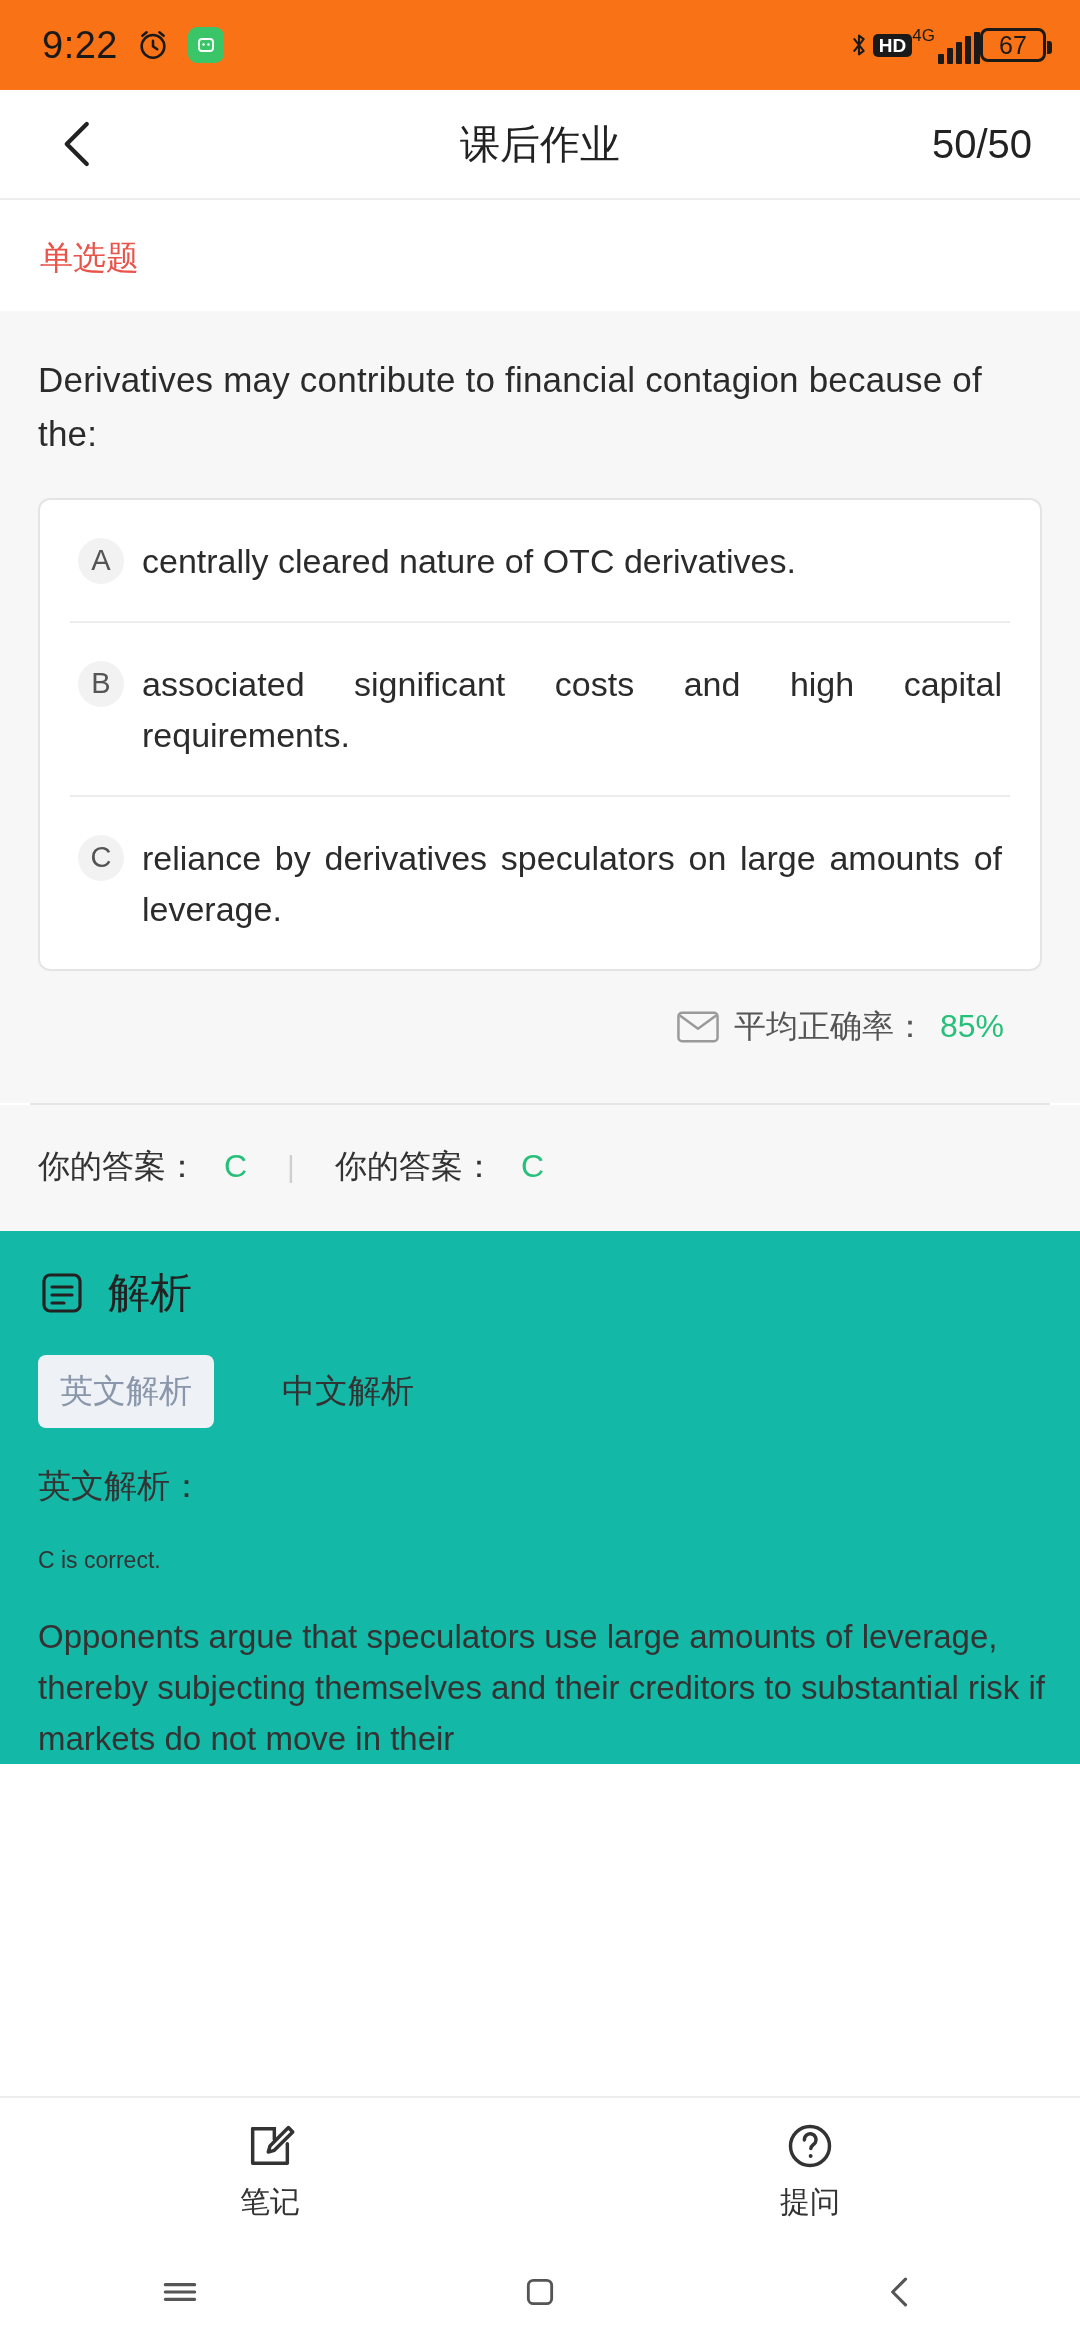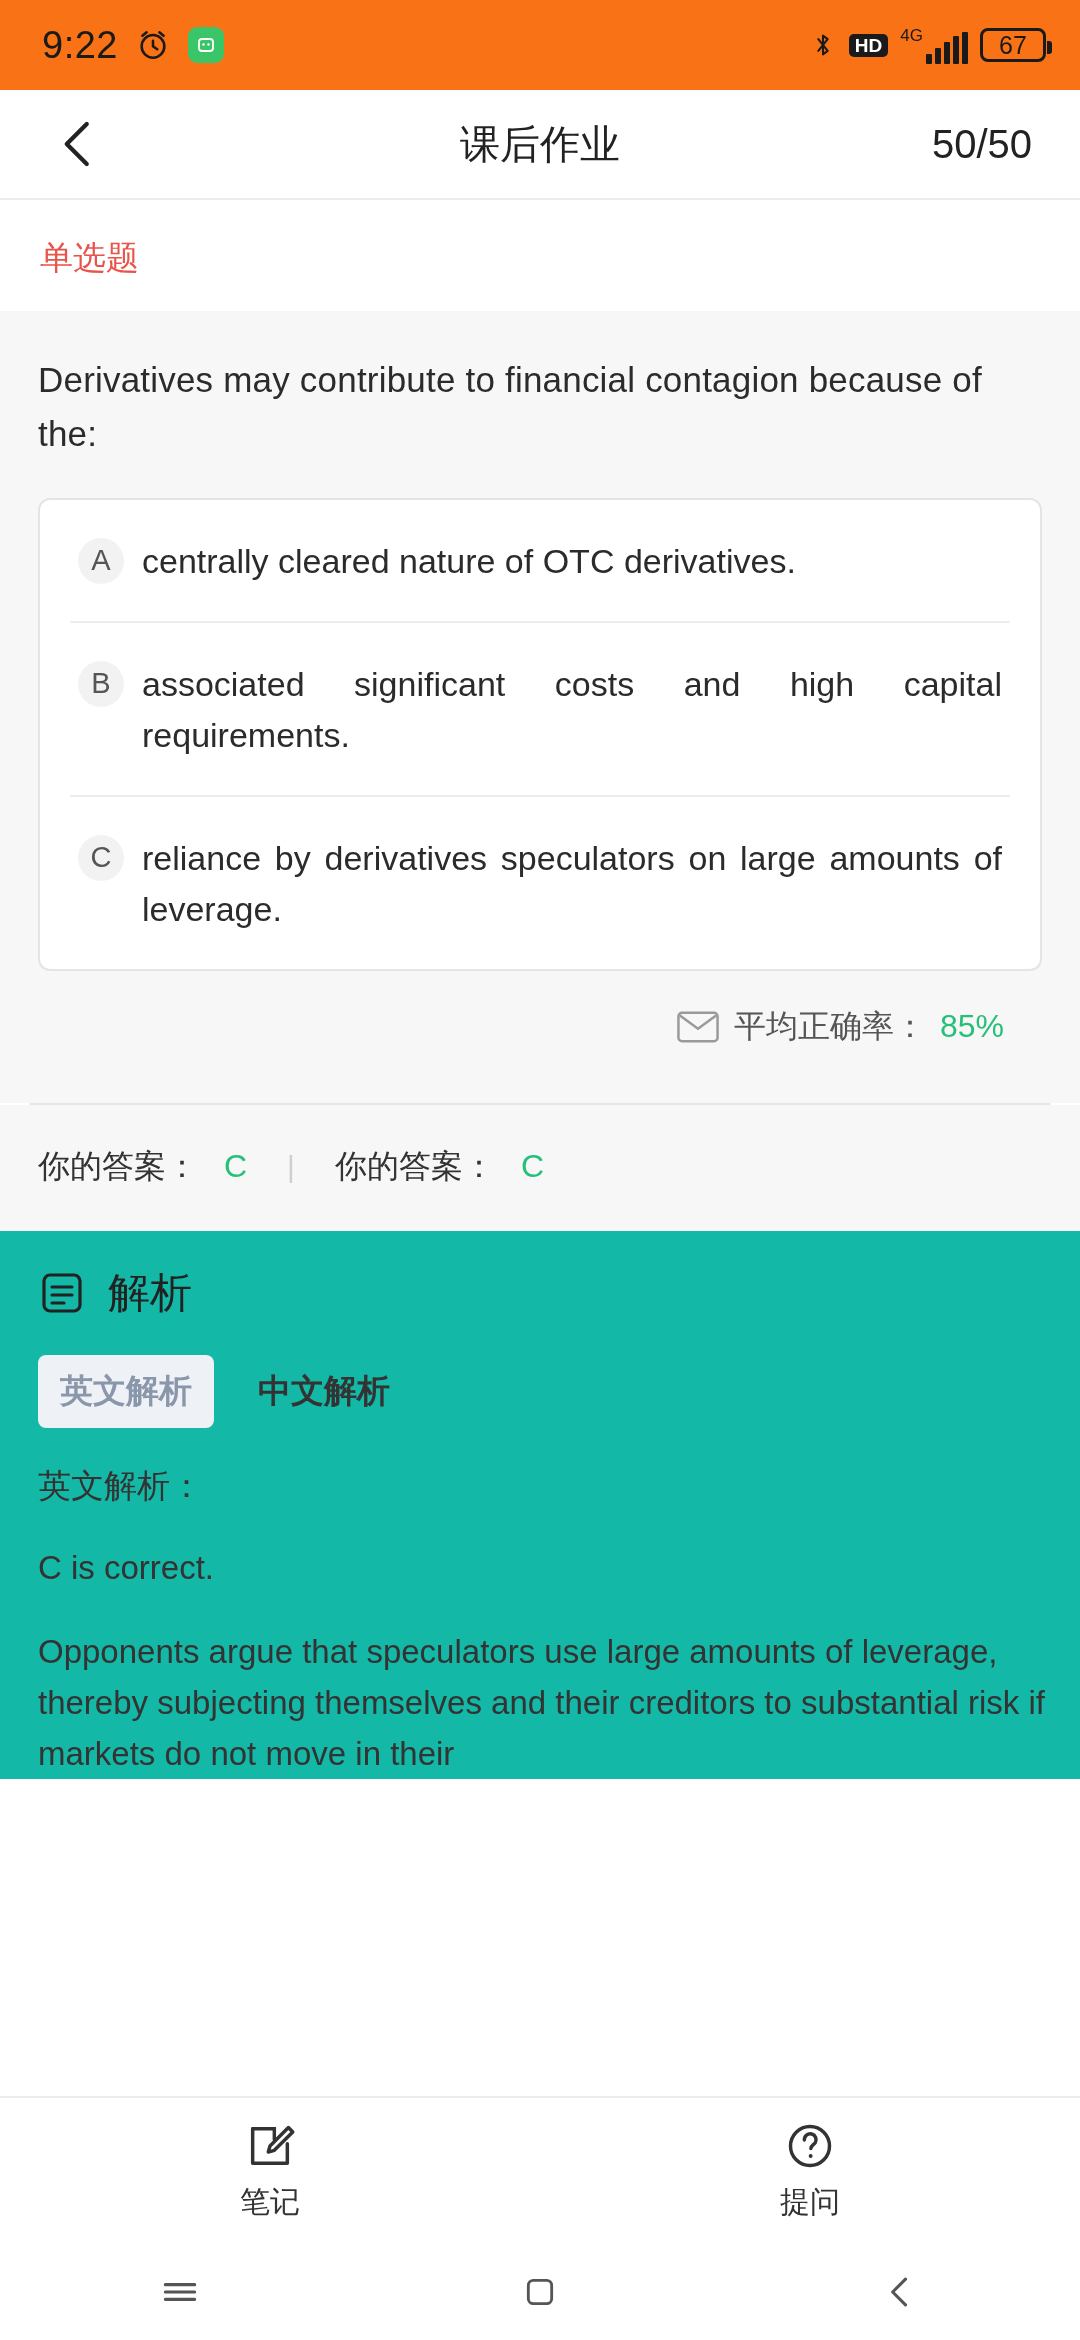--- a/index.html
+++ b/index.html
@@ -16,21 +16,21 @@
   .statusbar {
     height: 90px;
     display: flex;
     align-items: center;
     justify-content: space-between;
     padding: 0 34px 0 42px;
     background: #f97316;
   }
   .sb-left { display: flex; align-items: center; gap: 18px; }
   .sb-clock { font-size: 38px; color: #1a1a1a; letter-spacing: 0.5px; }
-  .sb-right { display: flex; align-items: center; gap: 12px; }
+  .sb-right { display: flex; align-items: center; }
   .icon-alarm { width: 34px; height: 34px; }
   .icon-green-app {
     width: 36px; height: 36px; border-radius: 9px;
     background: #3ac569; display: flex; align-items: center; justify-content: center;
   }
   .icon-bt { width: 28px; height: 34px; }
   .hd-badge {
     font-size: 19px; font-weight: bold; color: #ffffff; background: #1a1a1a;
     border-radius: 5px; padding: 2px 6px; line-height: 1;
   }
@@ -109,28 +109,28 @@
   .ans-label { font-size: 32px; color: #333; }
   .ans-val { font-size: 32px; color: #27c07a; margin-left: 26px; }
   .ans-sep { color: #cfcfcf; font-size: 30px; margin: 0 40px; }
 
   
   .analysis { background: #14b8a6; padding: 34px 24px 0 38px; }
   .analysis-head { display: flex; align-items: center; gap: 22px; }
   .analysis-title { font-size: 42px; color: #222; }
   .doc-icon { width: 48px; height: 48px; }
 
-  .tabs { display: flex; align-items: flex-end; gap: 22px; margin-top: 34px; font-weight: bold; }
+  .tabs { display: flex; align-items: flex-end; gap: 46px; margin-top: 34px; }
   .tab {
     font-size: 33px; padding: 14px 22px; border-radius: 8px; color: #333;
   }
   .tab.active { background: #eef1f5; color: #8a97ab; }
 
   .ana-sub { font-size: 33px; color: #333; margin-top: 36px; }
-  .ana-p { font-size: 33px; color: #333; margin-top: 34px; line-height: 1.5; }
+  .ana-p { font-size: 23px; color: #333; margin-top: 34px; line-height: 1.5; }
   .ana-body { font-size: 33px; color: #333; margin-top: 34px; line-height: 1.55; }
 
   
   .bottom-bar {
     position: absolute; left: 0; right: 0; bottom: 96px; height: 148px;
     background: #ffffff; border-top: 2px solid #ececec;
     display: flex; align-items: center;
   }
   .bb-item {
     flex: 1; display: flex; flex-direction: column; align-items: center; gap: 10px;

